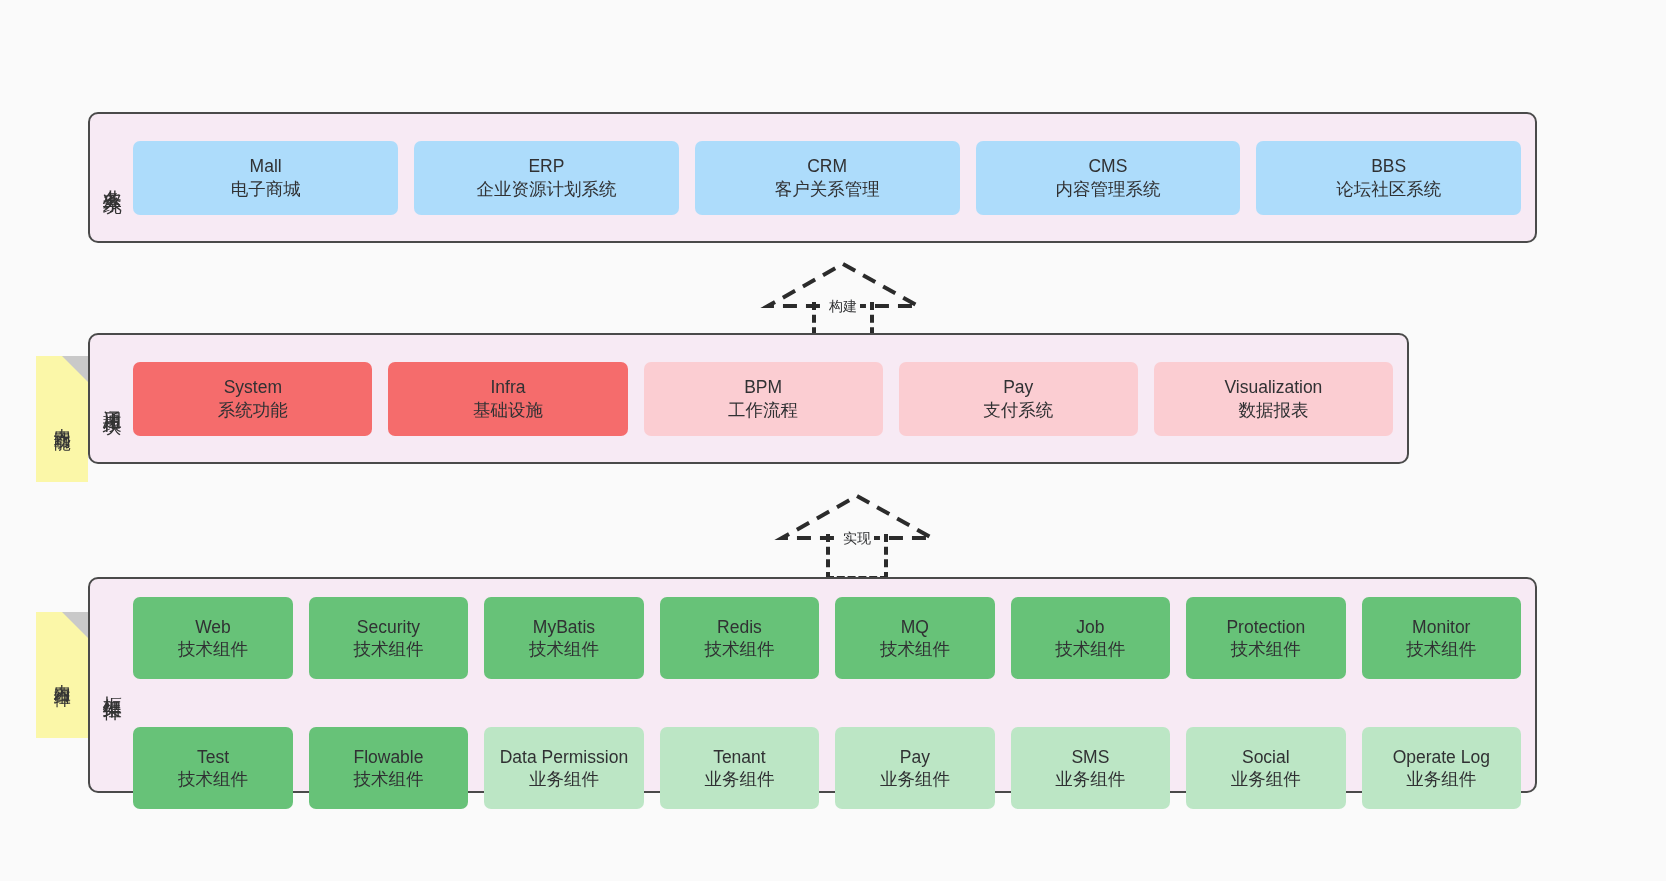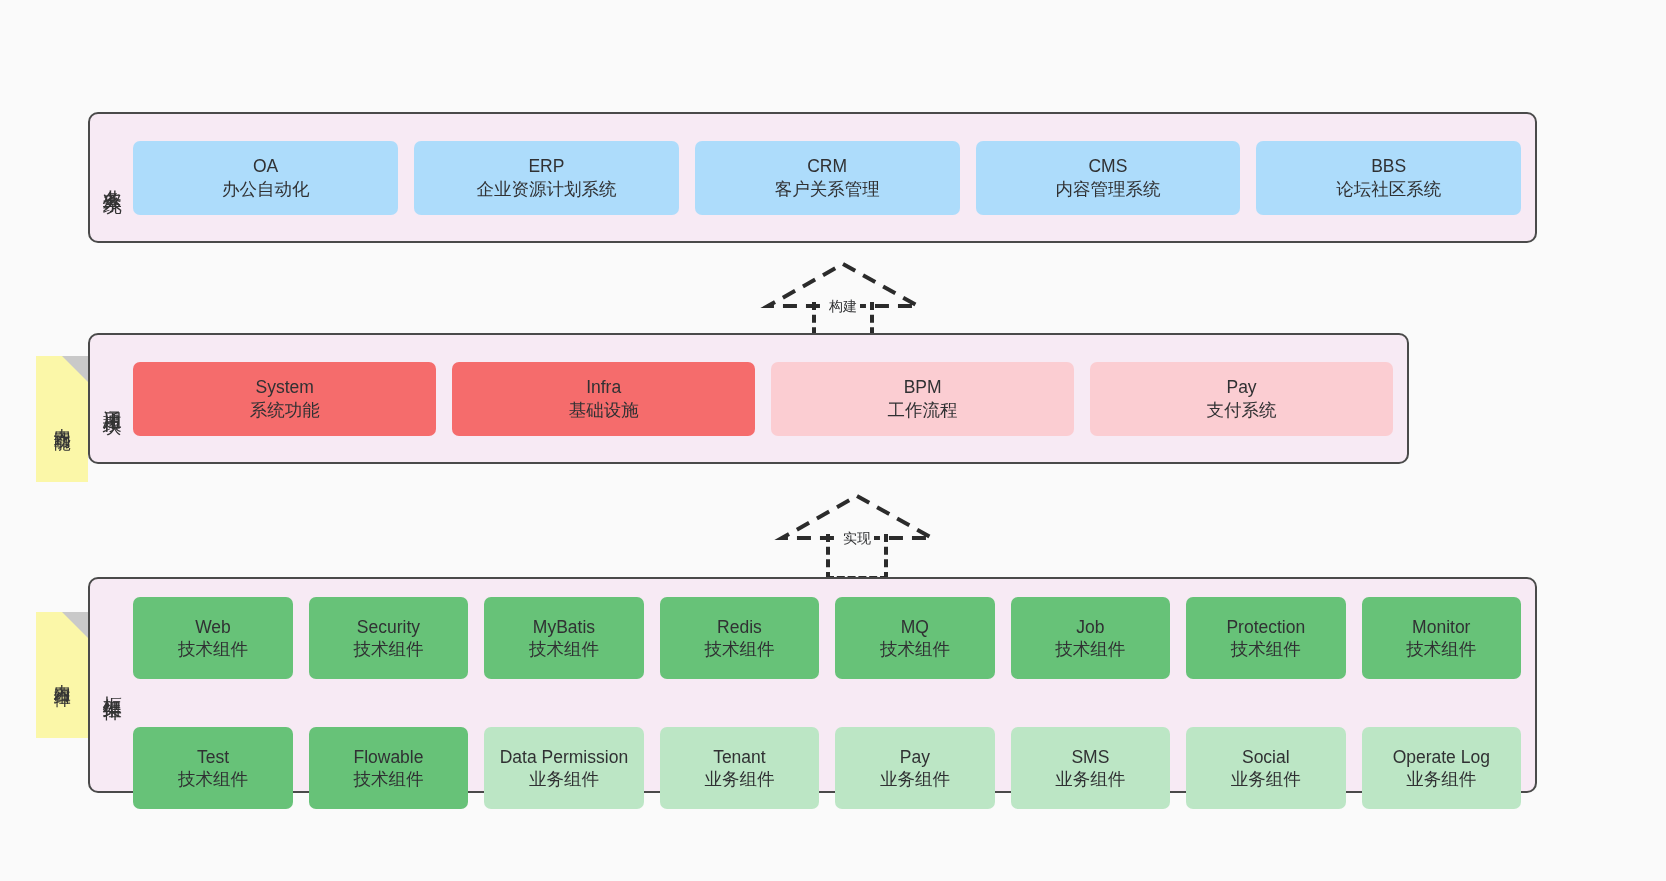--- a/index.html
+++ b/index.html
@@ -139,22 +139,22 @@
   .arrow-group .arrow-label { left: 68px; top: 40px; }
 </style>
 </head>
 <body>
 
 <div class="layer" id="layer-business">
   <div class="layer-title">业务系统</div>
   <div class="cards">
     <div class="card-row">
       <div class="card c-blue">
-        <span class="t-en">OA</span>
-        <span class="t-cn">办公自动化</span>
+        <span class="t-en">Mall</span>
+        <span class="t-cn">电子商城</span>
       </div>
       <div class="card c-blue">
         <span class="t-en">ERP</span>
         <span class="t-cn">企业资源计划系统</span>
       </div>
       <div class="card c-blue">
         <span class="t-en">CRM</span>
         <span class="t-cn">客户关系管理</span>
       </div>
       <div class="card c-blue">
@@ -195,20 +195,24 @@
         <span class="t-cn">基础设施</span>
       </div>
       <div class="card c-pink">
         <span class="t-en">BPM</span>
         <span class="t-cn">工作流程</span>
       </div>
       <div class="card c-pink">
         <span class="t-en">Pay</span>
         <span class="t-cn">支付系统</span>
       </div>
+      <div class="card c-pink">
+        <span class="t-en">Visualization</span>
+        <span class="t-cn">数据报表</span>
+      </div>
     </div>
   </div>
 </div>
 
 <div class="arrow-group" id="arrow-implement">
   <svg class="arrow-head" width="180" height="56" viewBox="0 0 180 56">
     <polygon points="85,6 160,48 10,48" fill="none" stroke="#2B2B2B" stroke-width="4" stroke-dasharray="14,9" stroke-linejoin="miter"></polygon>
   </svg>
   <div class="arrow-stem"></div>
   <div class="arrow-label">实现</div>

